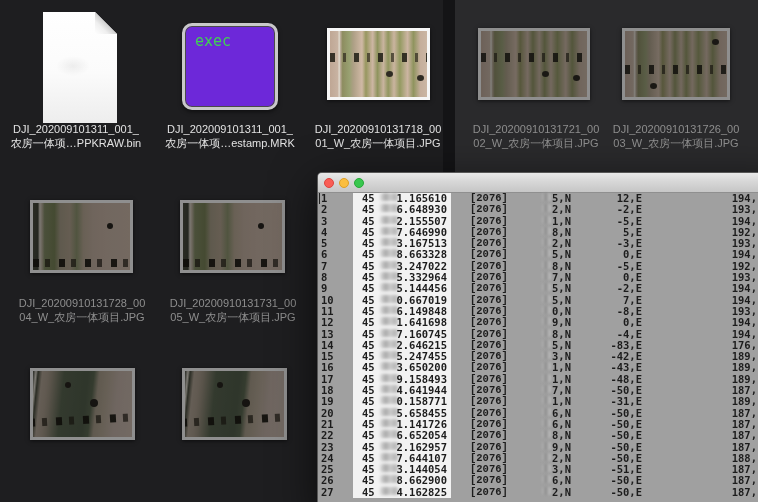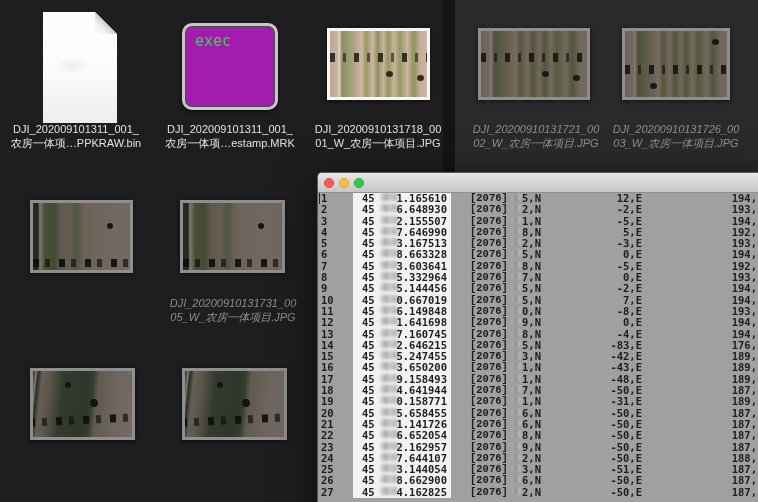--- a/index.html
+++ b/index.html
@@ -12,21 +12,21 @@
          background:var(--bg-left);font-family:"Liberation Sans",sans-serif;}
   .bg-seam{position:absolute;left:443px;top:0;width:12px;height:100%;background:var(--bg-seam);}
   .bg-right{position:absolute;left:455px;top:0;right:0;height:100%;background:var(--bg-right);}
 
   
   .file-item{position:absolute;inset:0;pointer-events:none;}
   .icon-box,.label{pointer-events:auto;}
   .icon-box{position:absolute;}
   .label{position:absolute;text-align:center;font-size:11px;line-height:13.5px;
          color:var(--label-bright);letter-spacing:0;}
-  .dim .label{color:var(--label-dim);font-style:italic;}
+  .dim .label{color:var(--label-dim);}
 
   
   .f-bin  .icon-box{left:43px;top:12px;width:74px;height:111px;}
   .f-bin  .label{left:1px;top:123px;width:150px;}
   .f-mrk  .icon-box{left:182px;top:23px;width:96px;height:87px;}
   .f-mrk  .label{left:155px;top:123px;width:150px;}
   .f-jpg1 .icon-box{left:327px;top:28px;width:103px;height:72px;}
   .f-jpg1 .label{left:303px;top:123px;width:150px;}
   .f-jpg2 .icon-box{left:478px;top:28px;width:112px;height:72px;}
   .f-jpg2 .label{left:461px;top:123px;width:150px;}
@@ -44,21 +44,21 @@
   
   .icon-box.document{background:linear-gradient(180deg,#ffffff 0%,#fbfbfb 55%,#ededed 100%);
     clip-path:polygon(0 0,calc(100% - 22px) 0,100% 22px,100% 100%,0 100%);
     box-shadow:0 2px 5px rgba(0,0,0,.55);}
   .icon-box.document::after{content:"";position:absolute;top:0;right:0;width:22px;height:22px;
     background:linear-gradient(225deg,rgba(0,0,0,0) 0 49%,#cfcfcf 50%,#efefef 70%,#ffffff 100%);}
   .icon-box.document::before{content:"";position:absolute;left:18%;top:40%;width:45%;height:18%;
     background:radial-gradient(closest-side,rgba(0,0,0,.06),rgba(0,0,0,0));}
 
   
-  .icon-box.executable{background:#a21caf;border:3px solid #c9c9c9;border-radius:10px;
+  .icon-box.executable{background:#6d28d9;border:3px solid #c9c9c9;border-radius:10px;
     box-shadow:inset 0 0 0 1px #4a4a4a,0 2px 4px rgba(0,0,0,.5);box-sizing:border-box;}
   .exec-text{display:none;}
   .executable .exec-text{display:block;position:absolute;left:10px;top:6px;
     font-family:"DejaVu Sans Mono",monospace;font-size:15px;color:var(--exec-green);}
 
   
   .icon-box.photo{background:#f6f6f6;padding:3px;box-sizing:border-box;
     box-shadow:0 1px 4px rgba(0,0,0,.6);}
   .dim .icon-box.photo{background:#8f8f8f;}
   .thumb-img{position:relative;width:100%;height:100%;overflow:hidden;}
@@ -114,21 +114,21 @@
   .c-num{left:3px;}
   .t-row:first-child .c-num{border-left:1px solid #222;padding-left:1px;margin-left:-2px;}
   .c-strip{left:35px;width:98px;background:var(--strip-bg);}
   .c-strip > span{position:absolute;top:0;}
   .c-prefix{left:9px;}
   .redact-a{left:27px;width:19px;height:8px;top:2px;border-radius:2px;
     background:linear-gradient(90deg,#dcdcdc 0,#a8a8a8 30%,#cccccc 55%,#b2b2b2 80%,#dedede 100%);
     filter:blur(1.5px);}
   .c-sec{right:4px;}
   .c-week{left:152px;font-family:Liberation Mono, monospace;}
-  .c-n{left:194px;width:59px;text-align:left;}
+  .c-n{left:194px;width:59px;text-align:right;}
   .c-e{left:240px;width:84px;text-align:right;}
   .c-v{left:337px;width:102px;text-align:right;}
   .redact-b{display:inline-block;width:9px;height:8px;margin-right:1px;border-radius:2px;
     vertical-align:1px;background:linear-gradient(90deg,#b6b6b6,#8e8e8e 40%,#b0b0b0 75%,#bcbcbc);
     filter:blur(1.3px);}
 </style>
 </head>
 <body>
 
 <div id="stage">
@@ -184,20 +184,24 @@
     <div class="label">
       <div class="lab1">DJI_20200910131726_00</div>
       <div class="lab2">03_W_农房一体项目.JPG</div>
     </div>
   </div>
       <div class="file-item f-jpg4 dim">
     <div class="icon-box photo">
 
       <div class="thumb-img vb" style="display: block;"></div>
     </div>
+    <div class="label">
+      <div class="lab1">DJI_20200910131728_00</div>
+      <div class="lab2">04_W_农房一体项目.JPG</div>
+    </div>
   </div>
       <div class="file-item f-jpg5 dim">
     <div class="icon-box photo">
 
       <div class="thumb-img vb" style="display: block;"></div>
     </div>
     <div class="label">
       <div class="lab1">DJI_20200910131731_00</div>
       <div class="lab2">05_W_农房一体项目.JPG</div>
     </div>
@@ -298,21 +302,21 @@
           <span class="c-week">[2076]</span>
           <span class="c-n"><span class="redact-b"></span><span class="n-text">5,N</span></span>
           <span class="c-e">0,E</span>
           <span class="c-v">194,</span>
         </div>
         <div class="t-row">
           <span class="c-num">7</span>
           <span class="c-strip">
             <span class="c-prefix">45</span>
             <span class="redact-a"></span>
-            <span class="c-sec">3.603641</span>
+            <span class="c-sec">3.247022</span>
           </span>
           <span class="c-week">[2076]</span>
           <span class="c-n"><span class="redact-b"></span><span class="n-text">8,N</span></span>
           <span class="c-e">-5,E</span>
           <span class="c-v">192,</span>
         </div>
         <div class="t-row">
           <span class="c-num">8</span>
           <span class="c-strip">
             <span class="c-prefix">45</span>

